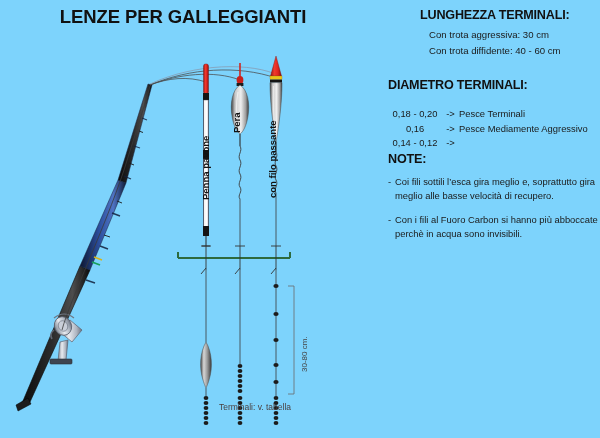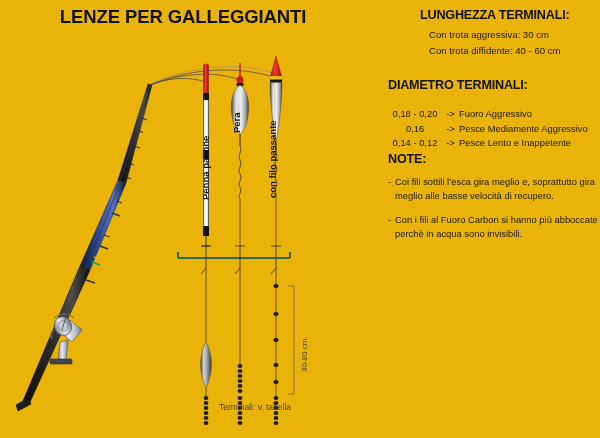--- a/index.html
+++ b/index.html
@@ -14,21 +14,21 @@
     overflow: hidden;
     font-family: "Liberation Sans", sans-serif;
     color: #111111;
   }
 
   .page {
     position: absolute;
     left: 0; top: 0;
     width: 600px;
     height: 438px;
-    background: #eab308;
+    background: #7dd3fc;
   }
 
   
   .main-title {
     position: absolute;
     left: 18px;
     top: 6px;
     width: 330px;
     text-align: center;
     font-size: 18.5px;
@@ -387,33 +387,32 @@
       <div class="sec-line">Con trota aggressiva: 30 cm</div>
       <div class="sec-line">Con trota diffidente: 40 - 60 cm</div>
     </div>
 
     <div class="blk-diametro">
       <div class="sec-head">DIAMETRO TERMINALI:</div>
 
       <div class="diam-row">
         <span class="diam-val">0,18 - 0,20</span>
         <span class="diam-arrow">-&gt;</span>
-        <span class="diam-desc">Fuoro Aggressivo</span>
+        <span class="diam-desc">Pesce Terminali</span>
       </div>
 
       <div class="diam-row">
         <span class="diam-val">0,16</span>
         <span class="diam-arrow">-&gt;</span>
         <span class="diam-desc">Pesce Mediamente Aggressivo</span>
       </div>
 
       <div class="diam-row">
         <span class="diam-val">0,14 - 0,12</span>
         <span class="diam-arrow">-&gt;</span>
-        <span class="diam-desc">Pesce Lento e Inappetente</span>
       </div>
     </div>
 
     <div class="blk-note">
       <div class="sec-head">NOTE:</div>
 
       <div class="note-item">
         <span class="note-dash">-</span>
         <span class="note-text">Coi fili sottili l’esca gira meglio e, soprattutto gira meglio alle basse velocità di recupero.</span>
       </div>

